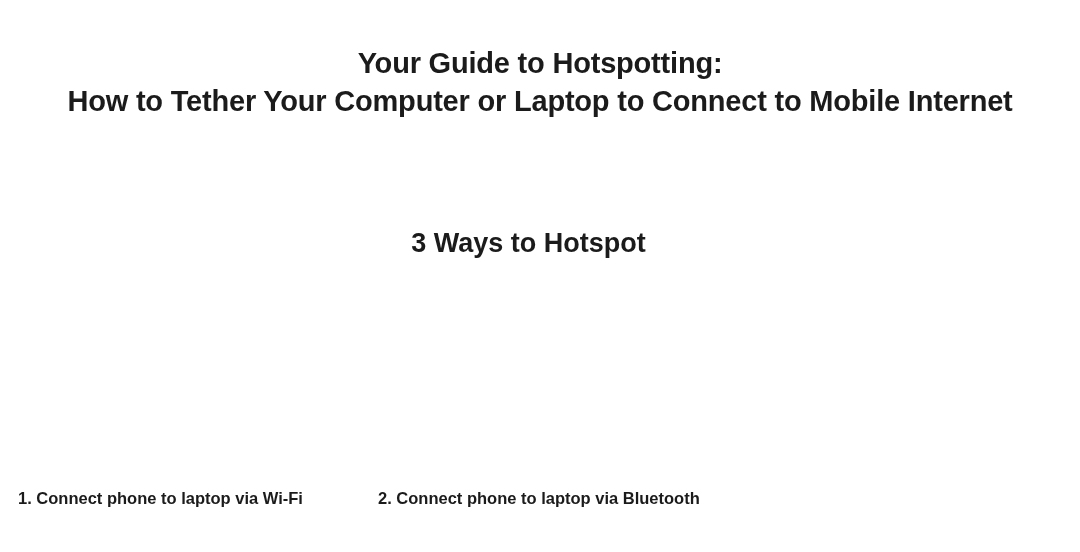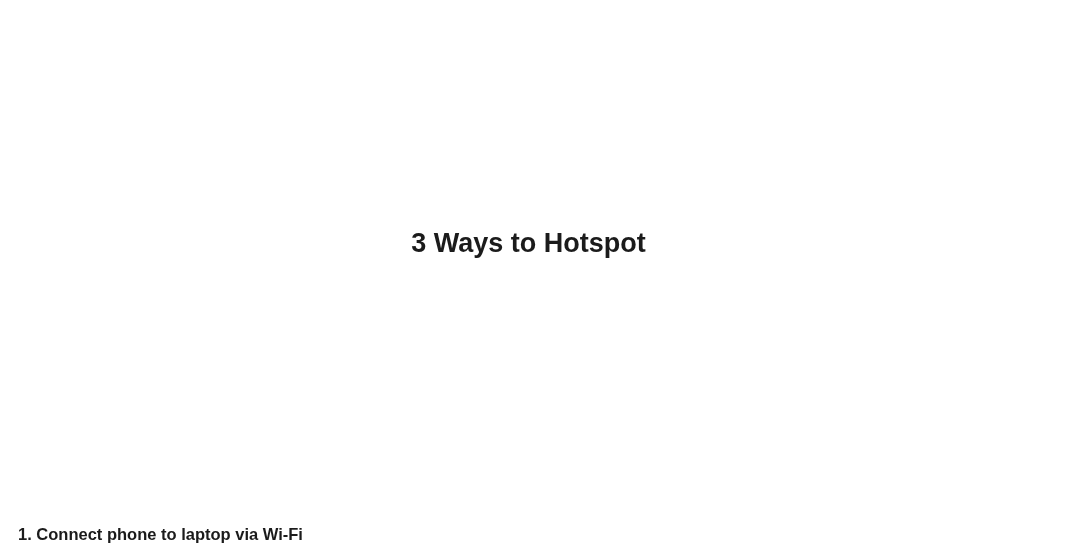--- a/index.html
+++ b/index.html
@@ -60,31 +60,35 @@
     width: 1080px;
     height: 30px;
   }
   .caption {
     position: absolute;
     font-size: 16.5px;
     font-weight: bold;
     color: #1b1b1b;
     white-space: nowrap;
     line-height: 22px;
-    margin-top: 36px;
   }
   .caption-1 { left: 18px; }
   .caption-2 { left: 378px; }
   .caption-3 { left: 773px; }
 </style>
 </head>
 <body>
 
 <div class="page">
 
+  <div class="title-block">
+    <div class="title-line title-line-1">Your Guide to Hotspotting:</div>
+    <div class="title-line title-line-2">How to Tether Your Computer or Laptop to Connect to Mobile Internet</div>
+  </div>
 
   <div class="subtitle">3 Ways to Hotspot</div>
 
   <div class="captions">
     <div class="caption caption-1">1. Connect phone to laptop via Wi-Fi</div>
+    <div class="caption caption-2">2. Connect phone to laptop via Bluetooth</div>
   </div>
 
 </div>
 
 </body></html>

